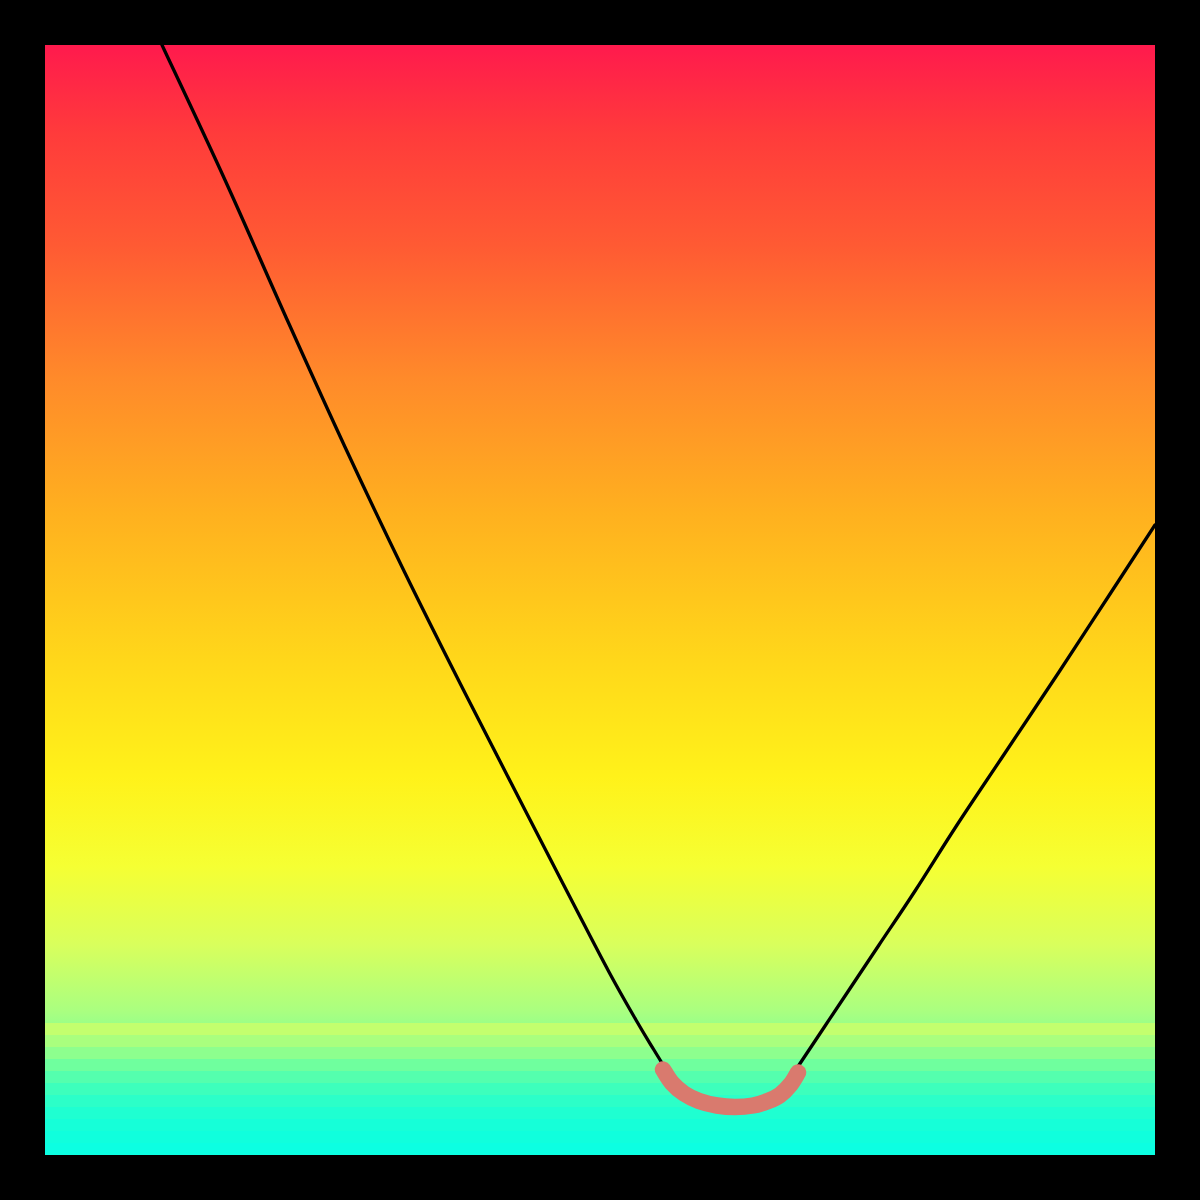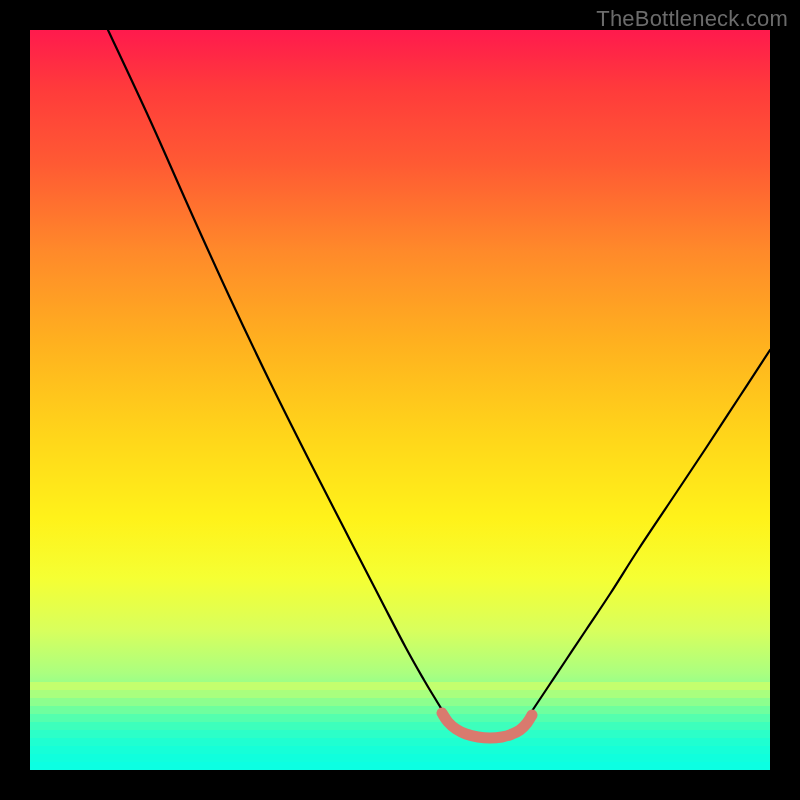--- a/index.html
+++ b/index.html
@@ -90,14 +90,13 @@
       </div>
 
     <svg class="curves" viewBox="0 0 740 740" preserveAspectRatio="none">
       <path id="left-curve" fill="none" stroke="#000" stroke-width="2.2" stroke-linecap="round" d="M 78 0 C 85.56 16.2, 105.24 57.6, 120 90 C 134.76 122.4, 145.6 147.96, 160 180 C 174.4 212.04, 185.6 237.04, 200 268 C 214.4 298.96, 225.6 322.48, 240 352 C 254.4 381.52, 265.6 403.56, 280 432 C 294.4 460.44, 307.04 484.8, 320 510 C 332.96 535.2, 341.92 552.56, 352 572 C 362.08 591.44, 368.44 603.96, 376 618 C 383.56 632.04, 388.6 640.64, 394 650 C 399.4 659.36, 402.4 664.06, 406 670 C 409.6 675.94, 412.56 680.66, 414 683"></path>
       <path id="right-curve" fill="none" stroke="#000" stroke-width="2.2" stroke-linecap="round" d="M 500 684 C 501.44 681.84, 504.4 677.4, 508 672 C 511.6 666.6, 514.96 661.56, 520 654 C 525.04 646.44, 529.52 639.72, 536 630 C 542.48 620.28, 548.08 611.88, 556 600 C 563.92 588.12, 570.64 578.4, 580 564 C 589.36 549.6, 597.2 536.56, 608 520 C 618.8 503.44, 627.76 490.36, 640 472 C 652.24 453.64, 663.4 437.08, 676 418 C 688.6 398.92, 698.48 383.64, 710 366 C 721.52 348.36, 734.6 328.28, 740 320"></path>
       <path id="bottom-band" fill="none" stroke="#d97a6e" stroke-width="11" stroke-linecap="round" stroke-linejoin="round" d="M 412 683 C 413.08 684.62, 415.48 689.12, 418 692 C 420.52 694.88, 422.76 696.84, 426 699 C 429.24 701.16, 432.04 702.56, 436 704 C 439.96 705.44, 443.68 706.28, 448 707 C 452.32 707.72, 455.68 708, 460 708 C 464.32 708, 468.04 707.72, 472 707 C 475.96 706.28, 478.76 705.26, 482 704 C 485.24 702.74, 487.3 701.98, 490 700 C 492.7 698.02, 494.84 695.7, 497 693 C 499.16 690.3, 501.1 686.44, 502 685"></path>
     </svg>
 
   </div>
 
-  <div class="watermark">TheBottleneck.com</div>
 </div>
 
 </body></html>

